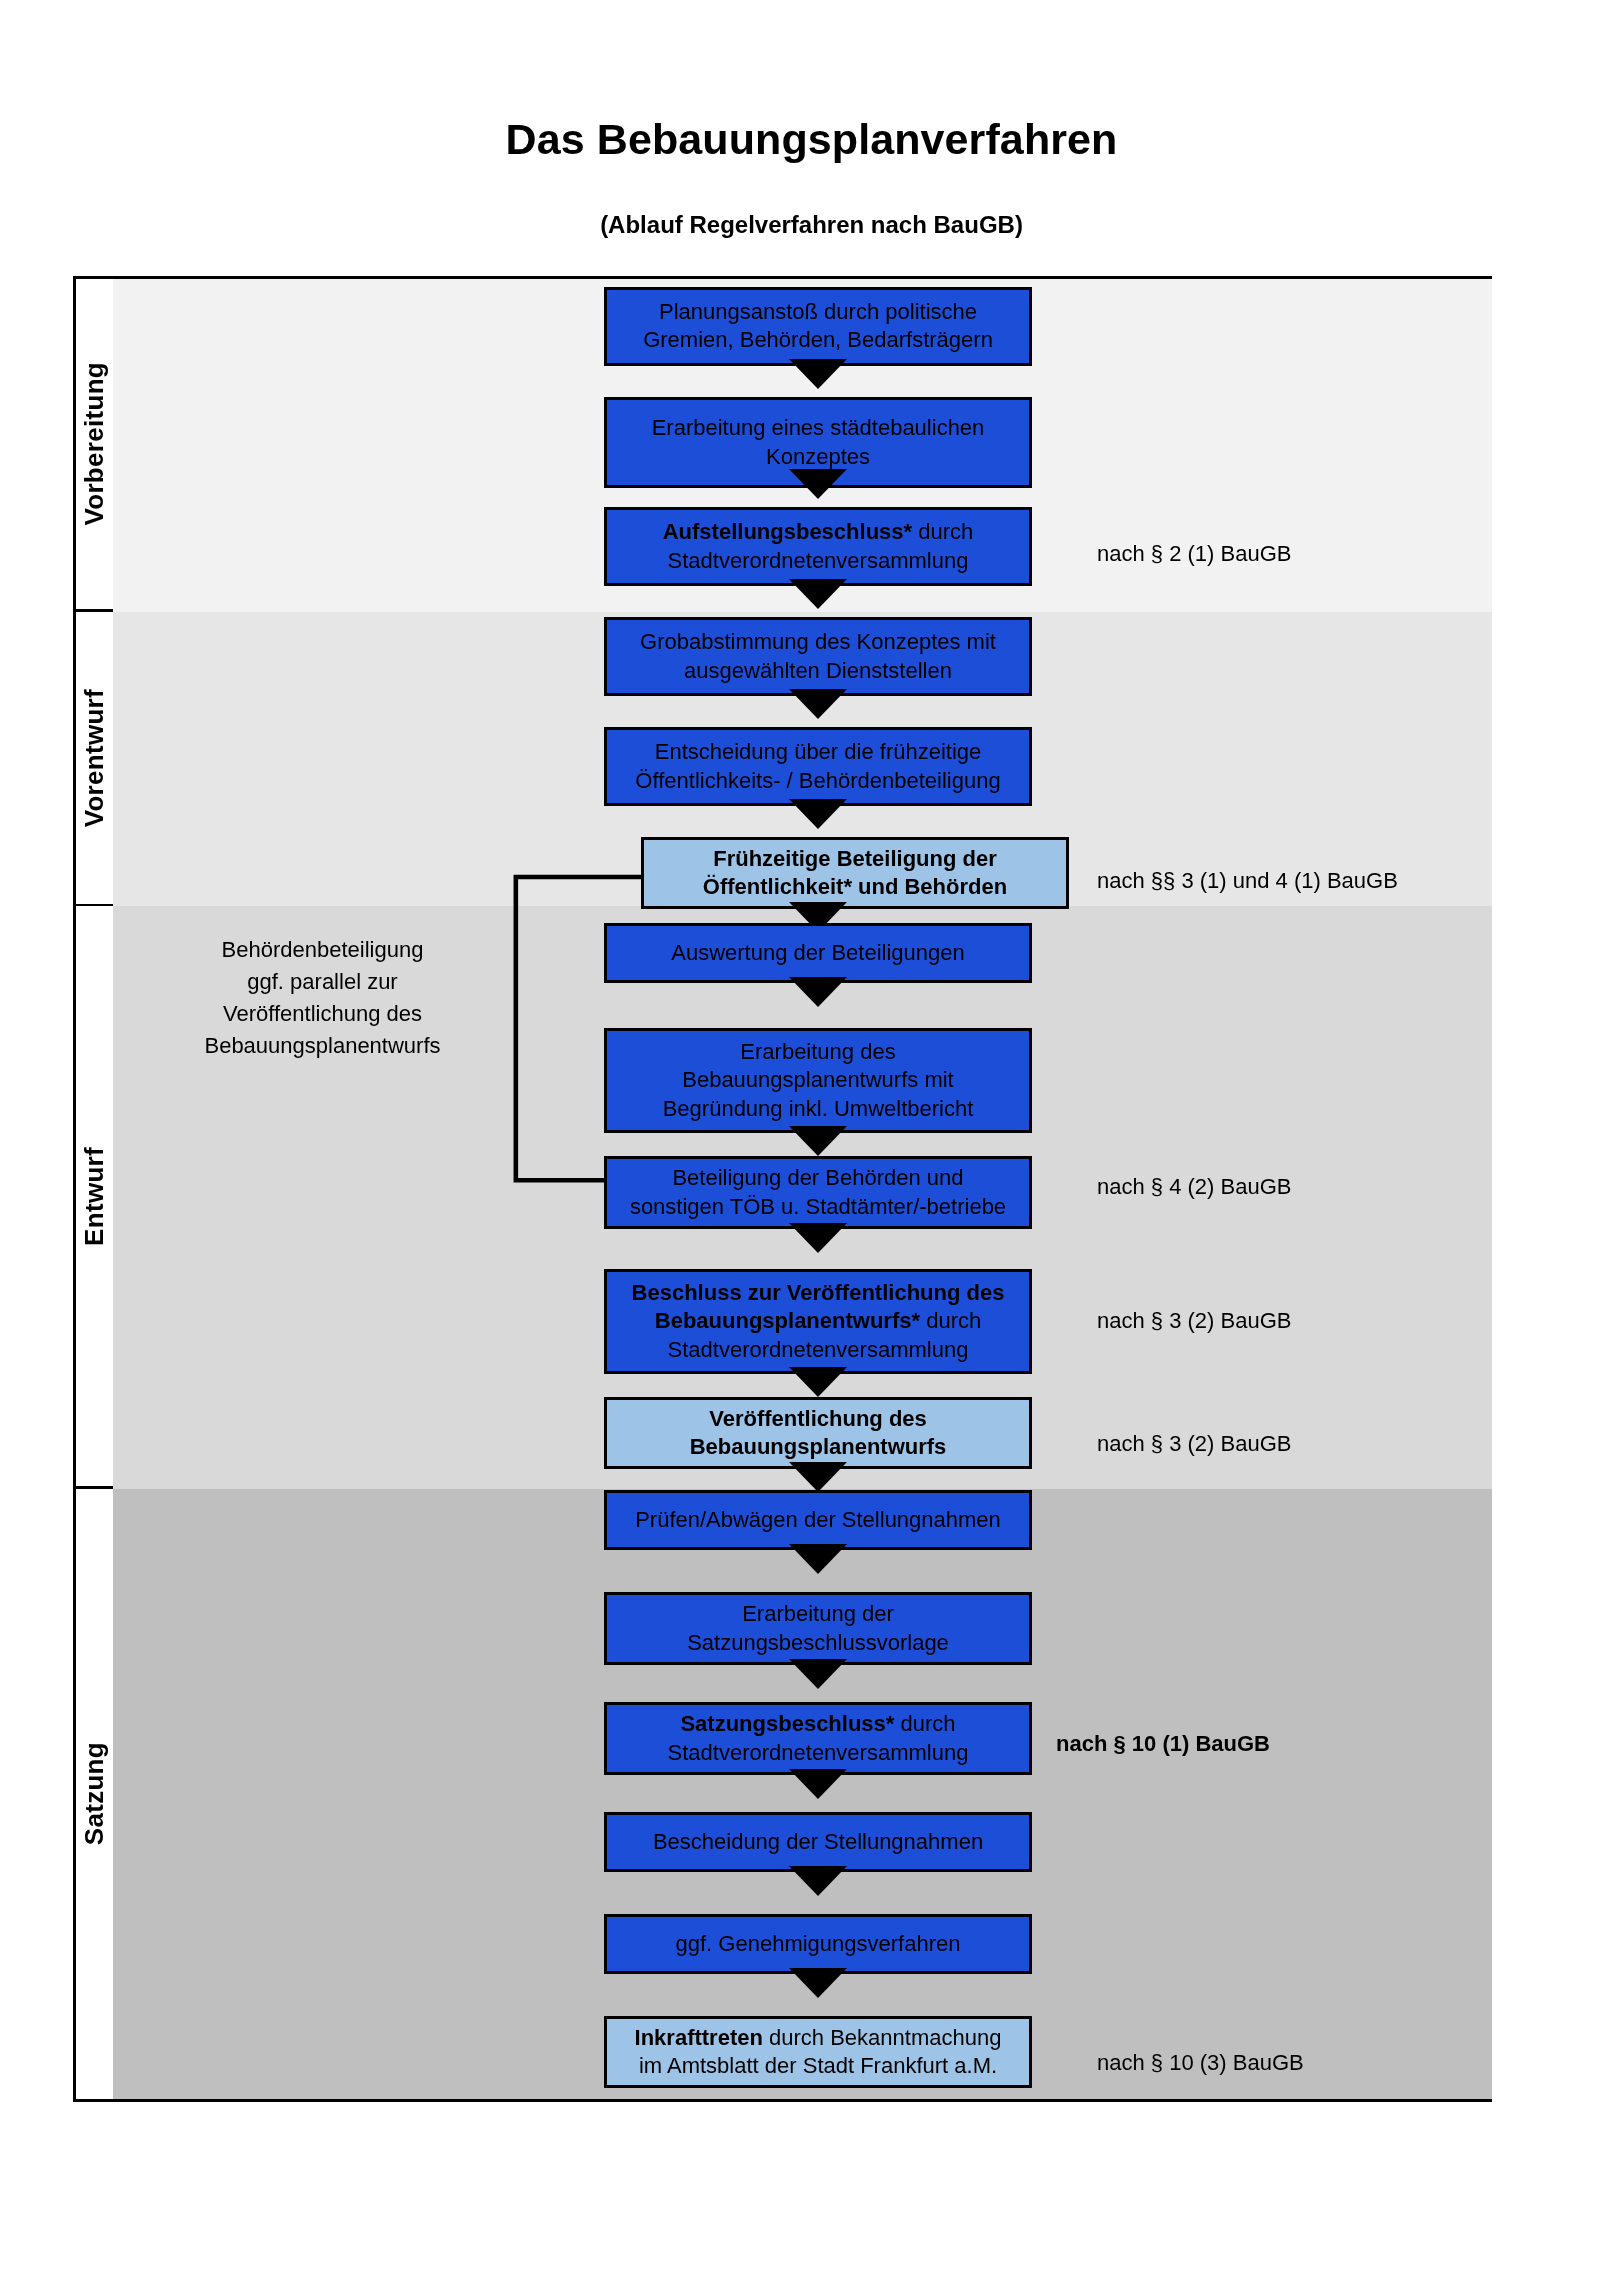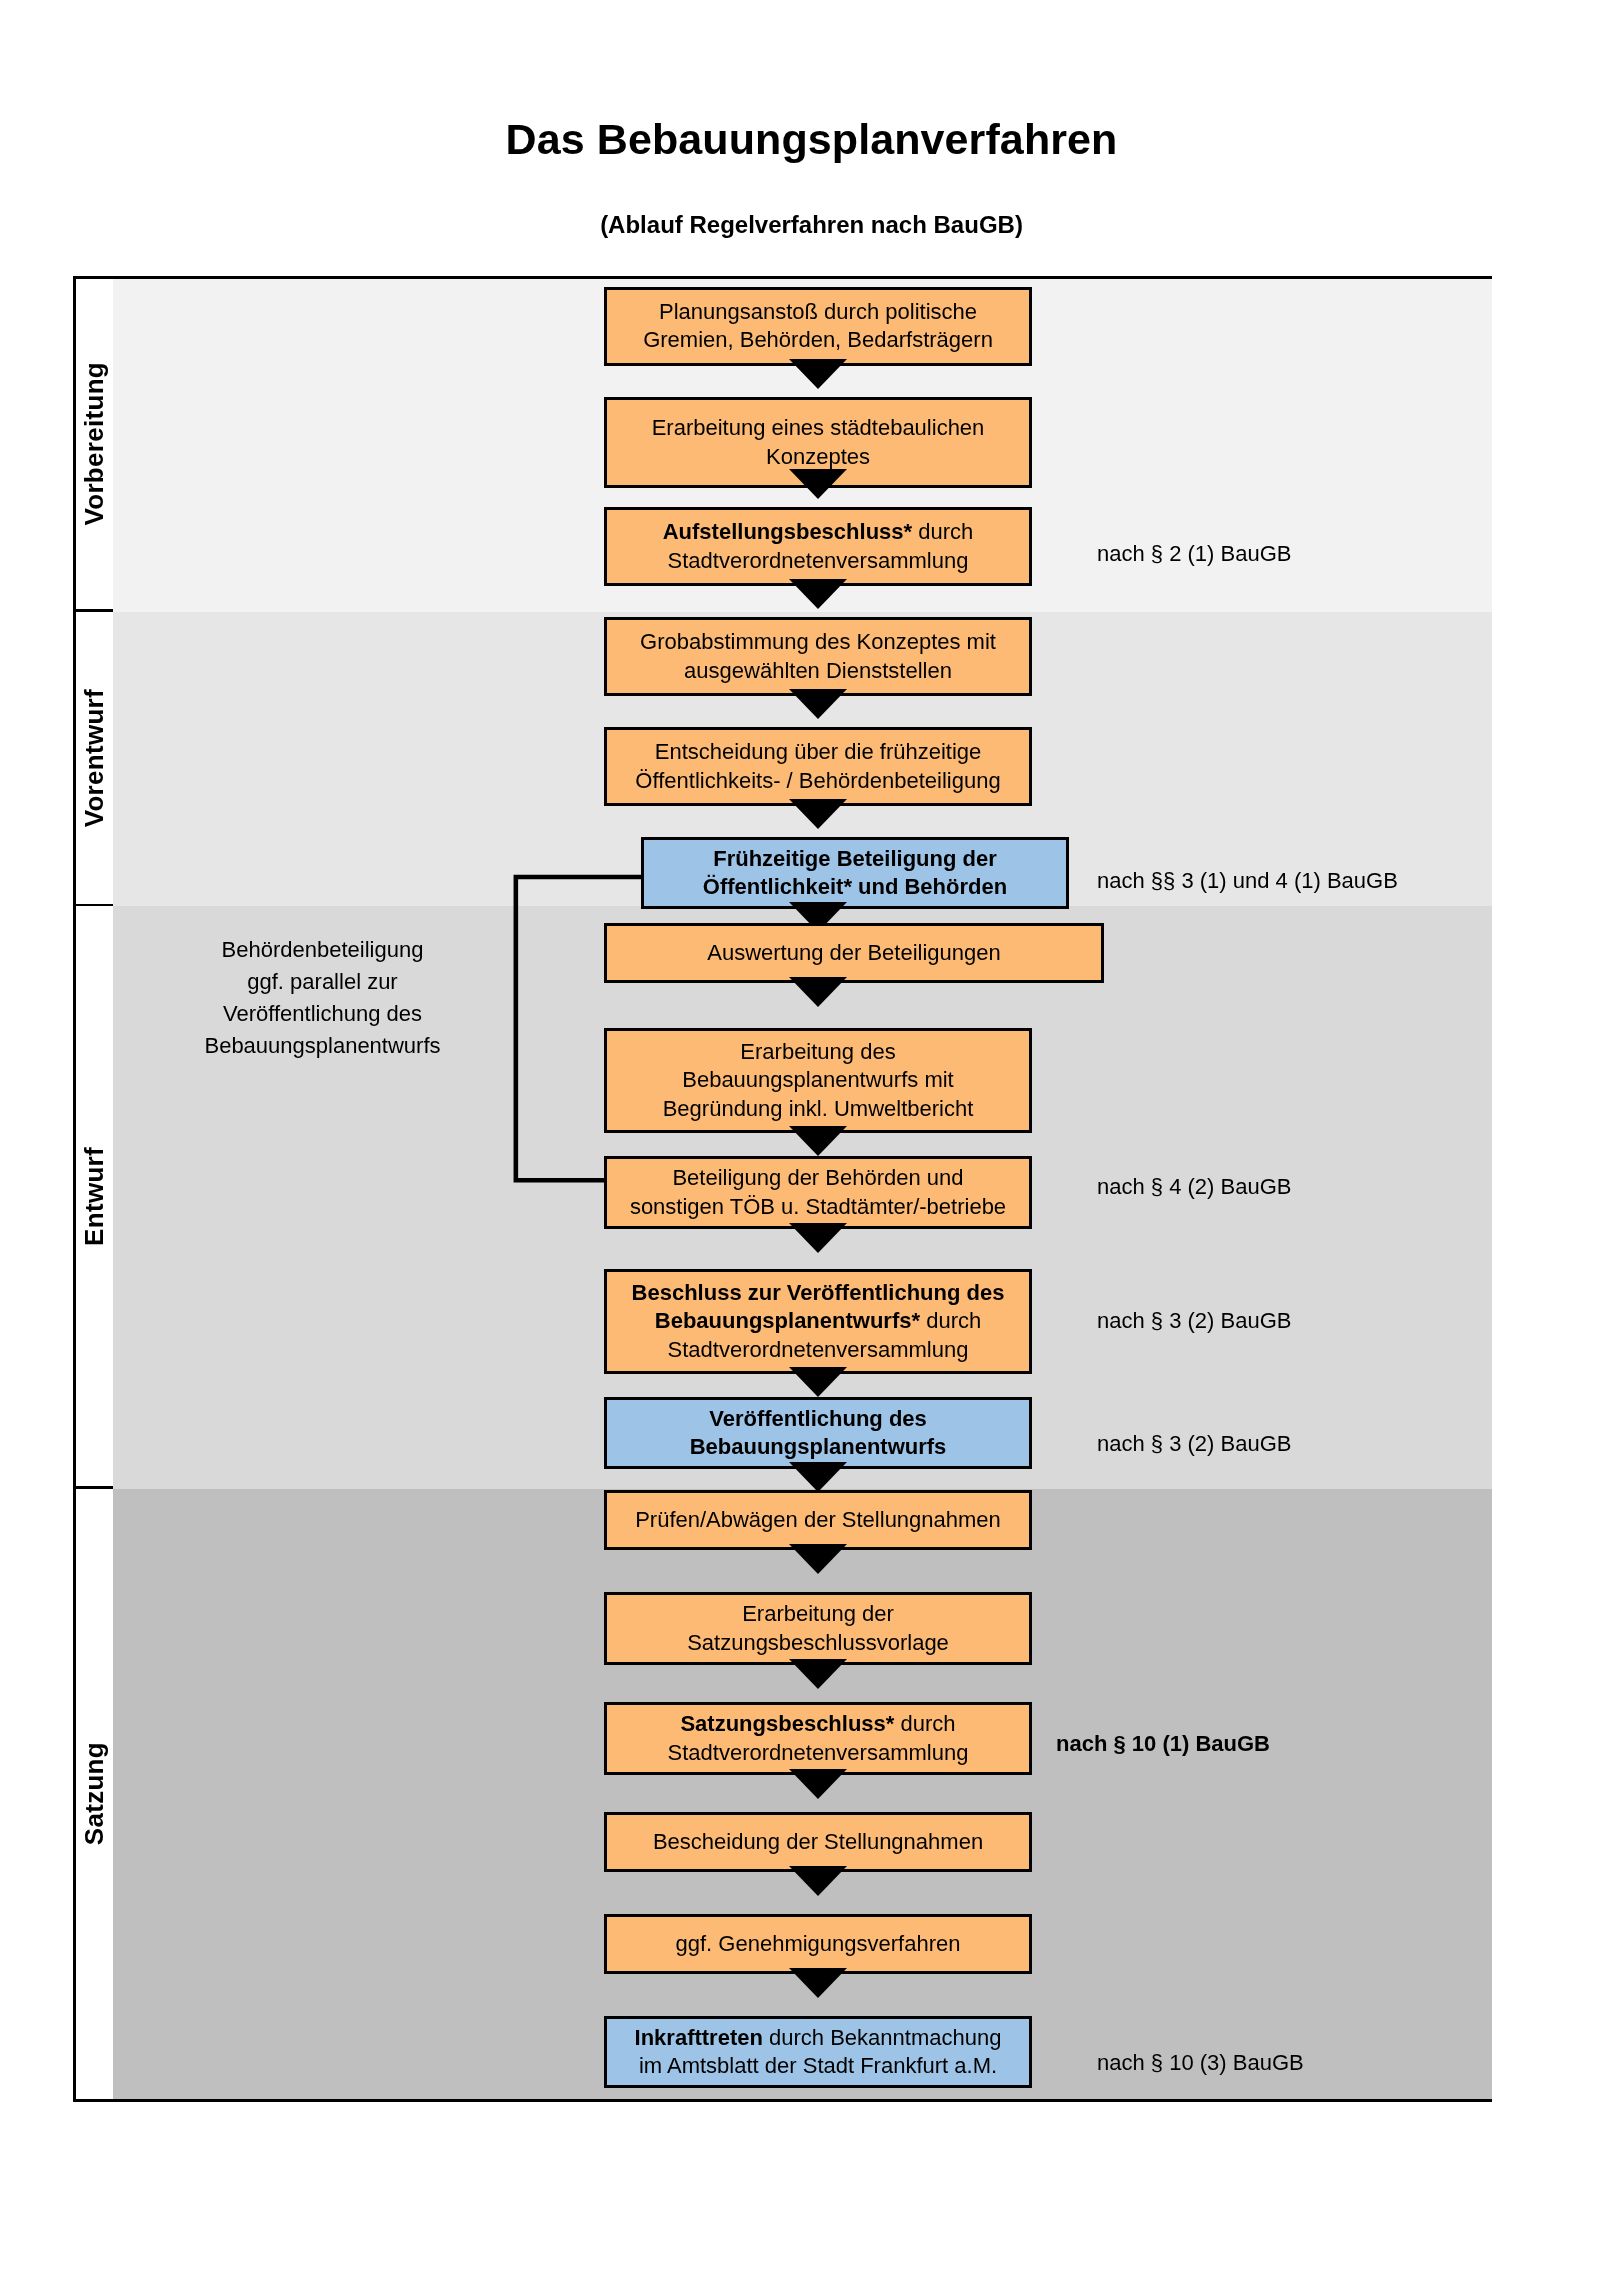--- a/index.html
+++ b/index.html
@@ -41,21 +41,21 @@
     writing-mode:vertical-rl;transform:rotate(180deg);
     font-size:26px;font-weight:bold;white-space:nowrap;letter-spacing:0.3px;
   }
 
   
   .band{position:absolute;left:37px;width:1379px;box-sizing:border-box;}
 
   
   .pbox{
     position:absolute;box-sizing:border-box;
-    border:3.3px solid #000;background:#fdba74;
+    border:3.3px solid #000;background:#1d4ed8;
     display:flex;align-items:center;justify-content:center;
     text-align:center;line-height:1.28;font-size:22px;
     padding:3.9px 6.5px;
   }
   .pbox.blue{background:#9DC3E6;}
   .pbox .b{font-weight:bold;}
   .pbox .t{display:block;}
 
   
   .arrow{
@@ -169,21 +169,21 @@
           </div>
         </div>
         <div class="arrow" style="left: 713px; top: 520px;"></div>
         <div class="pbox blue" style="left: 528px; top: 558px; width: 428px; height: 72px; margin-left: 37px;">
           <div>
             <span class="t"><span class="b">Frühzeitige Beteiligung der</span></span>
             <span class="t"><span class="b">Öffentlichkeit* und Behörden</span></span>
           </div>
         </div>
         <div class="arrow" style="left: 713px; top: 623px;"></div>
-        <div class="pbox" style="left: 528px; top: 644px; width: 500px; height: 60px;">
+        <div class="pbox" style="left: 528px; top: 644px; width: 428px; height: 60px;">
           <div>
             <span class="t"><span>Auswertung der Beteiligungen</span></span>
           </div>
         </div>
         <div class="arrow" style="left: 713px; top: 698px;"></div>
         <div class="pbox" style="left: 528px; top: 749px; width: 428px; height: 105px;">
           <div>
             <span class="t"><span>Erarbeitung des</span></span>
             <span class="t"><span>Bebauungsplanentwurfs mit</span></span>
             <span class="t"><span>Begründung inkl. Umweltbericht</span></span>

